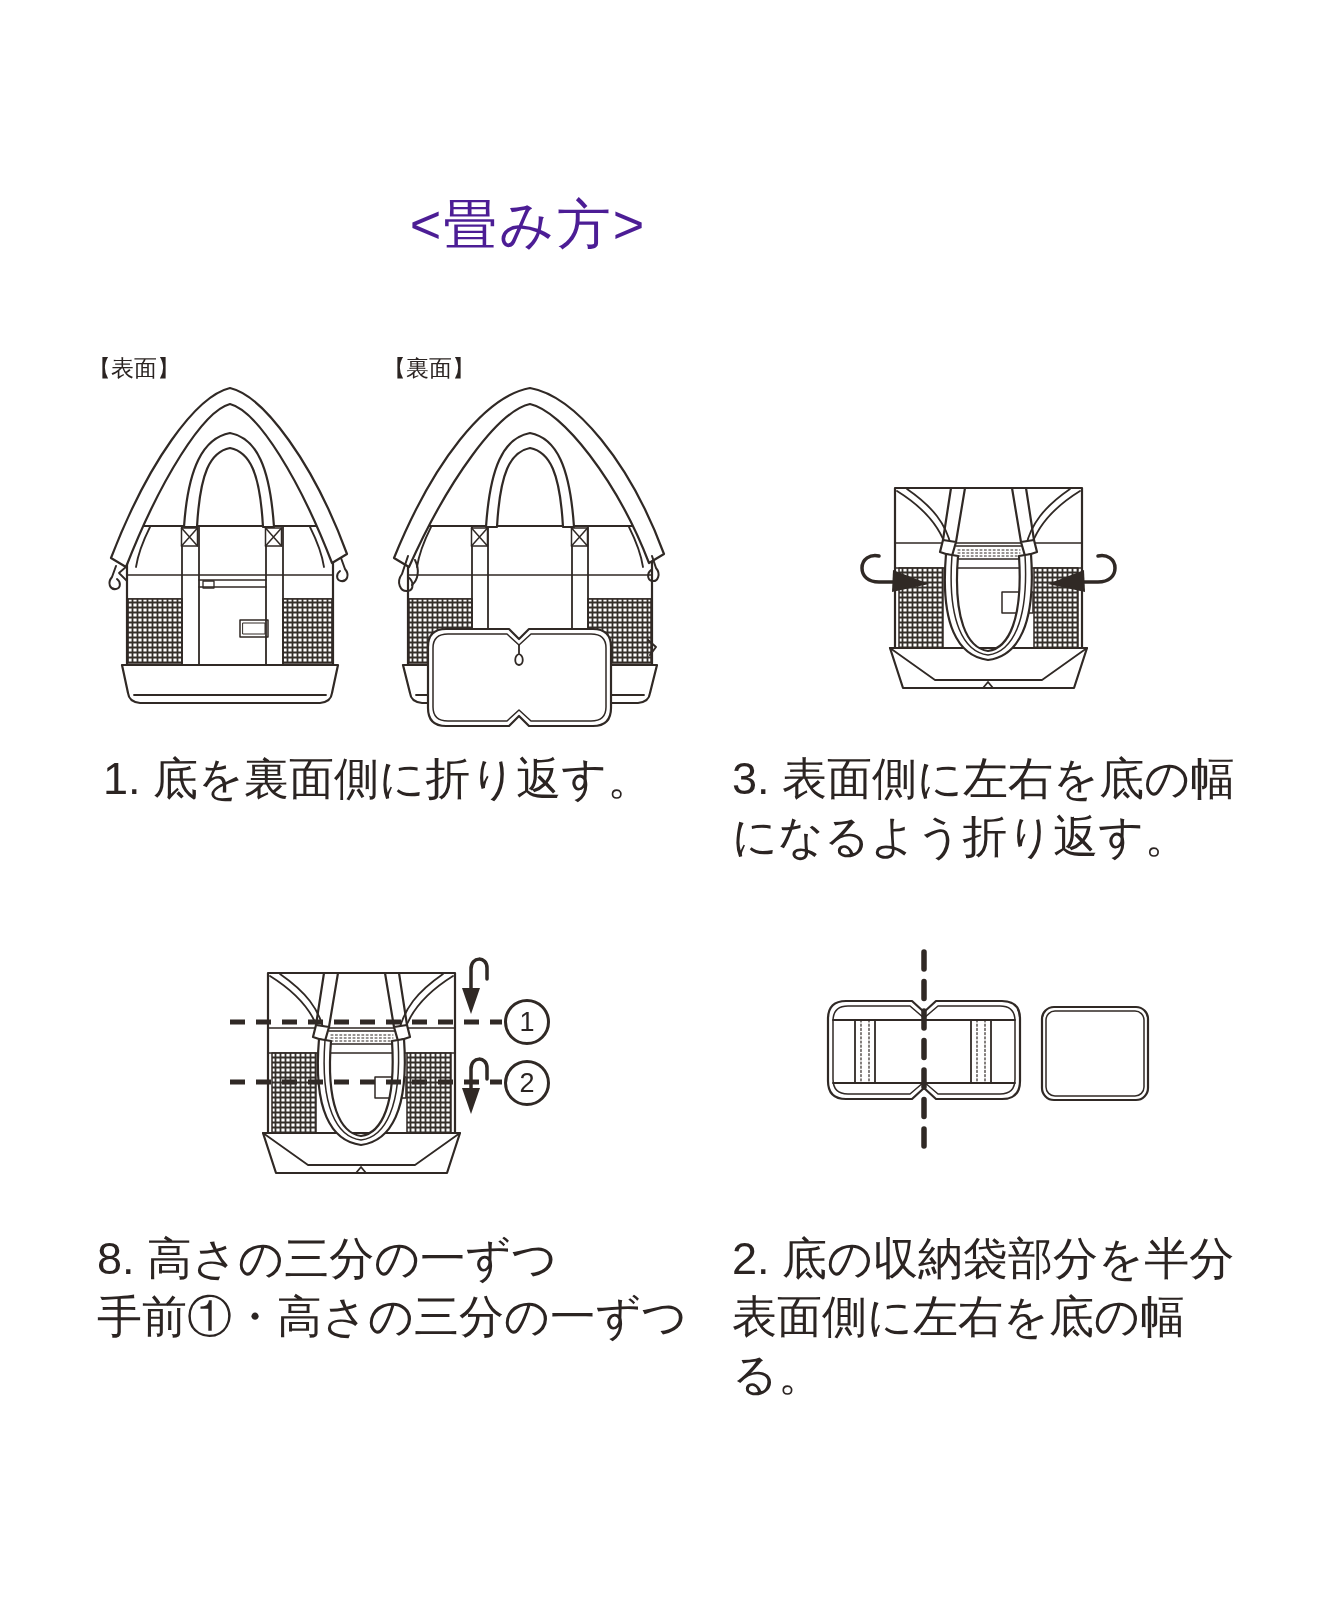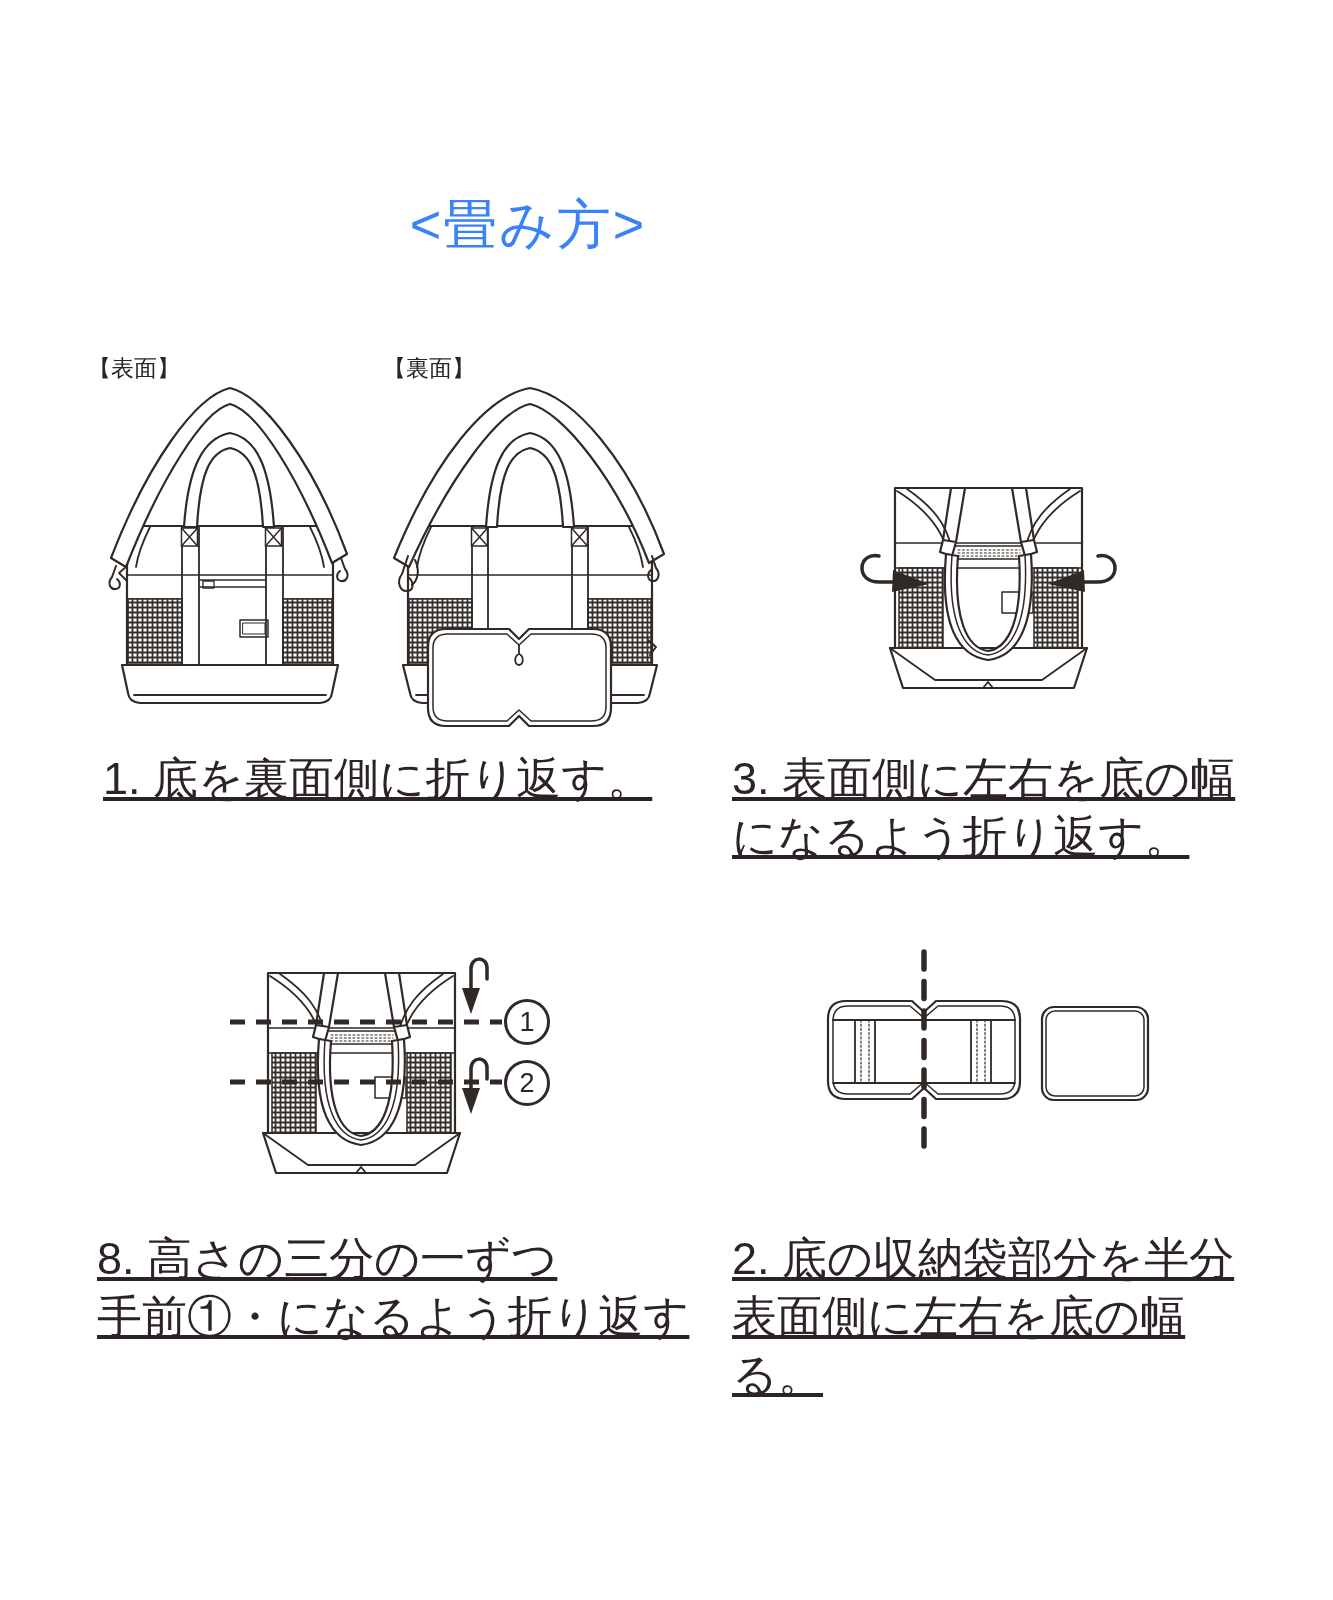--- a/index.html
+++ b/index.html
@@ -5,25 +5,25 @@
   html, body { margin:0; padding:0; }
   body {
     width:1333px; height:1600px; position:relative; overflow:hidden;
     background:#ffffff; color:#282220;
     font-family:"Liberation Sans", sans-serif;
   }
   .abs { position:absolute; }
   #canvas { position:absolute; left:0; top:0; width:1333px; height:1600px; }
   .title {
     left:0; top:189px; width:1056px; text-align:center;
-    font-size:54px; font-weight:500; letter-spacing:2px; color:#3b82f6;
+    font-size:54px; font-weight:500; letter-spacing:2px; color:#4c1d95;
   }
   .panel-label { font-size:23px; font-weight:500; color:#2b2422; }
   .caption { font-size:45px; font-weight:400; color:#2b2422; letter-spacing:0px; }
-  .caption .cap-line { line-height:58px; white-space:nowrap;text-decoration:underline; }
+  .caption .cap-line { line-height:58px; white-space:nowrap; }
   .marker {
     width:40px; height:40px; border:3px solid #302925; border-radius:50%;
     display:flex; align-items:center; justify-content:center;
     font-size:27px; color:#2b2422; background:#ffffff; box-sizing:content-box;
   }
 </style>
 </head>
 <body>
 
 <svg id="canvas" viewBox="0 0 1333 1600" xmlns="http://www.w3.org/2000/svg">
@@ -158,21 +158,21 @@
   <div class="cap-line">1. 底を裏面側に折り返す。</div>
 </div>
 
 <div class="abs caption" style="left:732px; top:750px;">
   <div class="cap-line">3. 表面側に左右を底の幅</div>
   <div class="cap-line">になるよう折り返す。</div>
 </div>
 
 <div class="abs caption" style="left:97px; top:1230px;">
   <div class="cap-line">8. 高さの三分の一ずつ</div>
-  <div class="cap-line">手前①・になるよう折り返す</div>
+  <div class="cap-line">手前①・高さの三分の一ずつ</div>
 </div>
 
 <div class="abs caption" style="left:732px; top:1230px;">
   <div class="cap-line">2. 底の収納袋部分を半分</div>
   <div class="cap-line">表面側に左右を底の幅</div>
   <div class="cap-line">る。</div>
 </div>
 
 <div class="abs marker" style="left:504px; top:999px;">1</div>
 <div class="abs marker" style="left:504px; top:1060px;">2</div>

